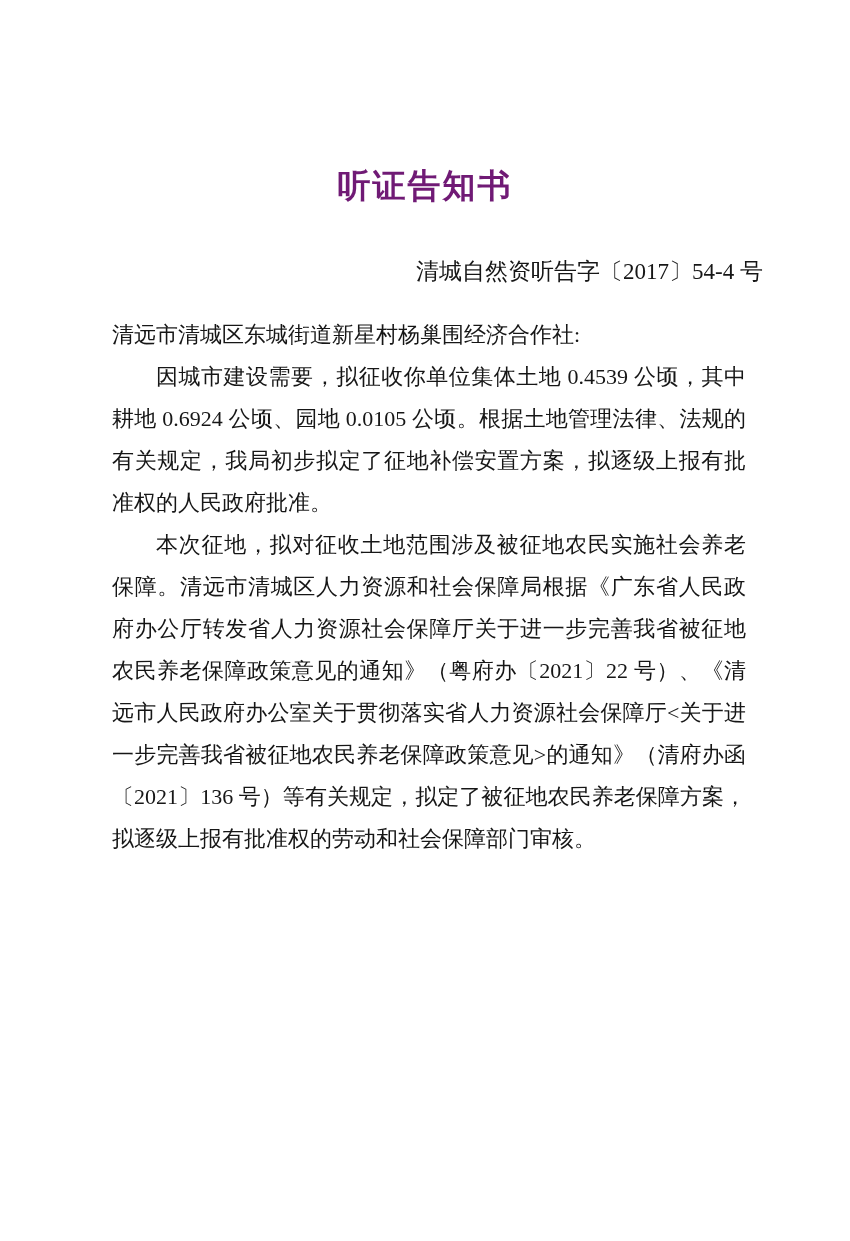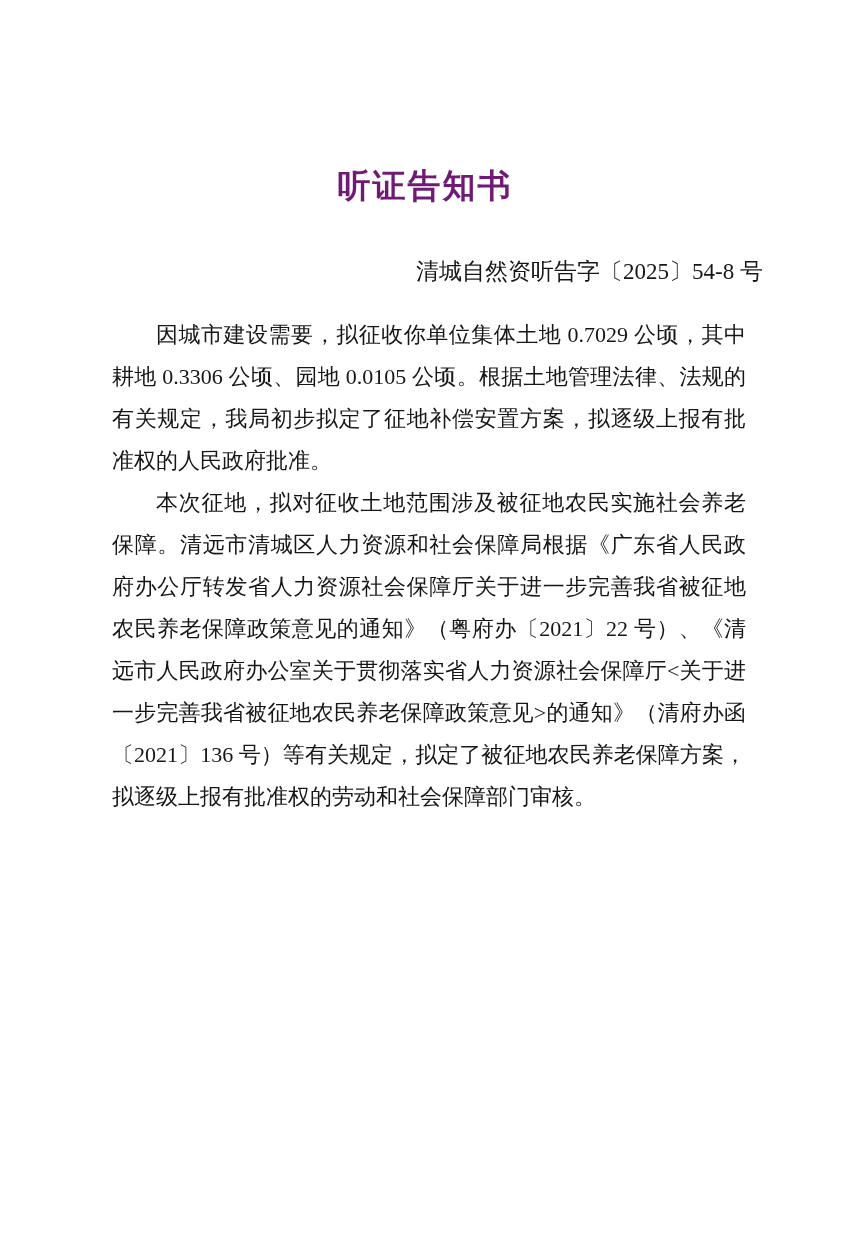--- a/index.html
+++ b/index.html
@@ -50,19 +50,20 @@
   .paragraph {
     text-indent: 2em;
   }
 </style>
 </head>
 <body>
 
 <div class="page">
   <h1 class="doc-title">听证告知书</h1>
 
-  <div class="doc-number">清城自然资听告字〔2025〕54-8 号</div>
+  <div class="doc-number">清城自然资听告字〔2017〕54-4 号</div>
 
   <div class="doc-body">
-    <p class="paragraph">因城市建设需要，拟征收你单位集体土地 0.7029 公顷，其中耕地 0.3306 公顷、园地 0.0105 公顷。根据土地管理法律、法规的有关规定，我局初步拟定了征地补偿安置方案，拟逐级上报有批准权的人民政府批准。</p>
+    <p class="addressee">清远市清城区东城街道新星村杨巢围经济合作社:</p>
+    <p class="paragraph">因城市建设需要，拟征收你单位集体土地 0.4539 公顷，其中耕地 0.6924 公顷、园地 0.0105 公顷。根据土地管理法律、法规的有关规定，我局初步拟定了征地补偿安置方案，拟逐级上报有批准权的人民政府批准。</p>
     <p class="paragraph">本次征地，拟对征收土地范围涉及被征地农民实施社会养老保障。清远市清城区人力资源和社会保障局根据《广东省人民政府办公厅转发省人力资源社会保障厅关于进一步完善我省被征地农民养老保障政策意见的通知》（粤府办〔2021〕22 号）、《清远市人民政府办公室关于贯彻落实省人力资源社会保障厅&lt;关于进一步完善我省被征地农民养老保障政策意见&gt;的通知》（清府办函〔2021〕136 号）等有关规定，拟定了被征地农民养老保障方案，拟逐级上报有批准权的劳动和社会保障部门审核。</p>
   </div>
 </div>
 
 </body></html>

